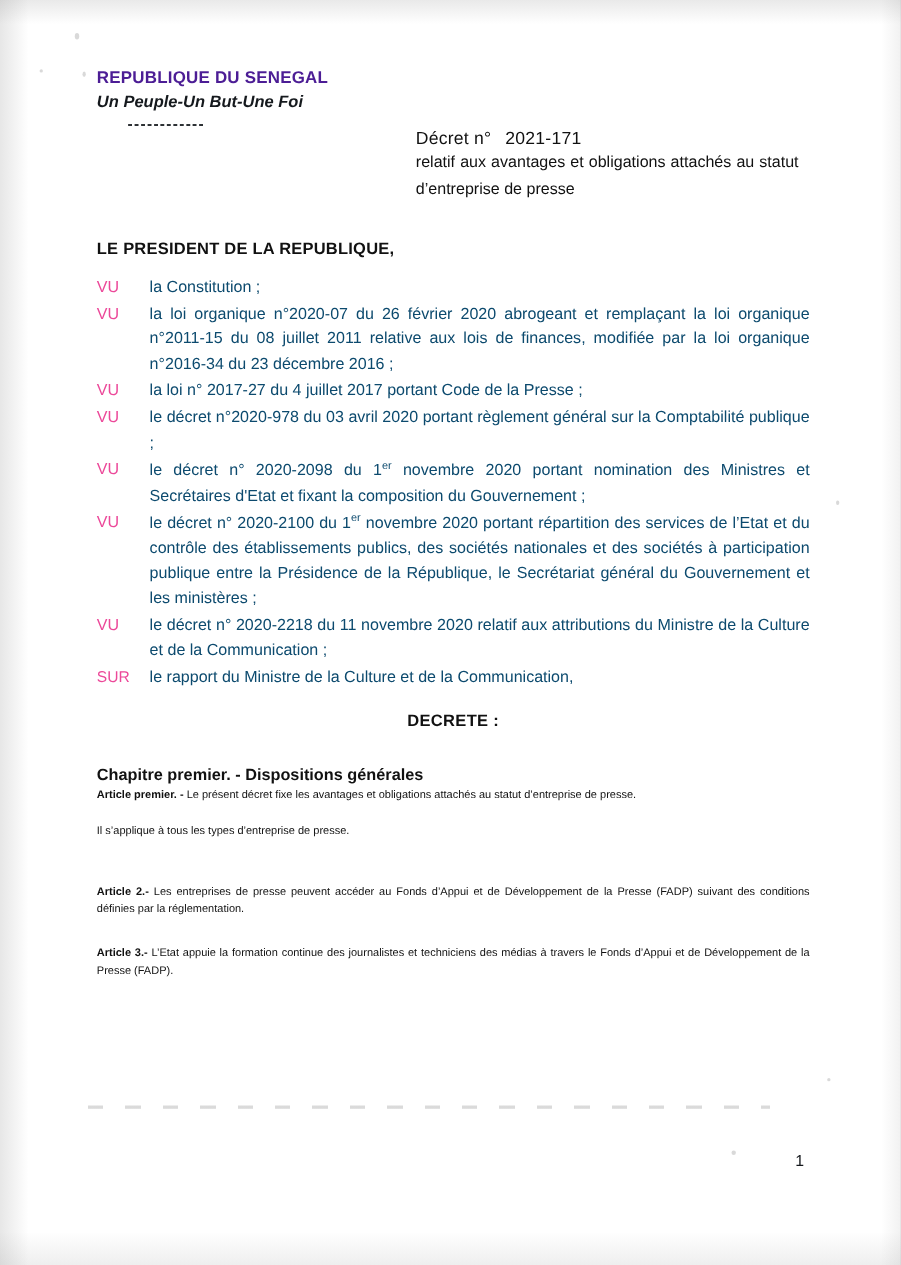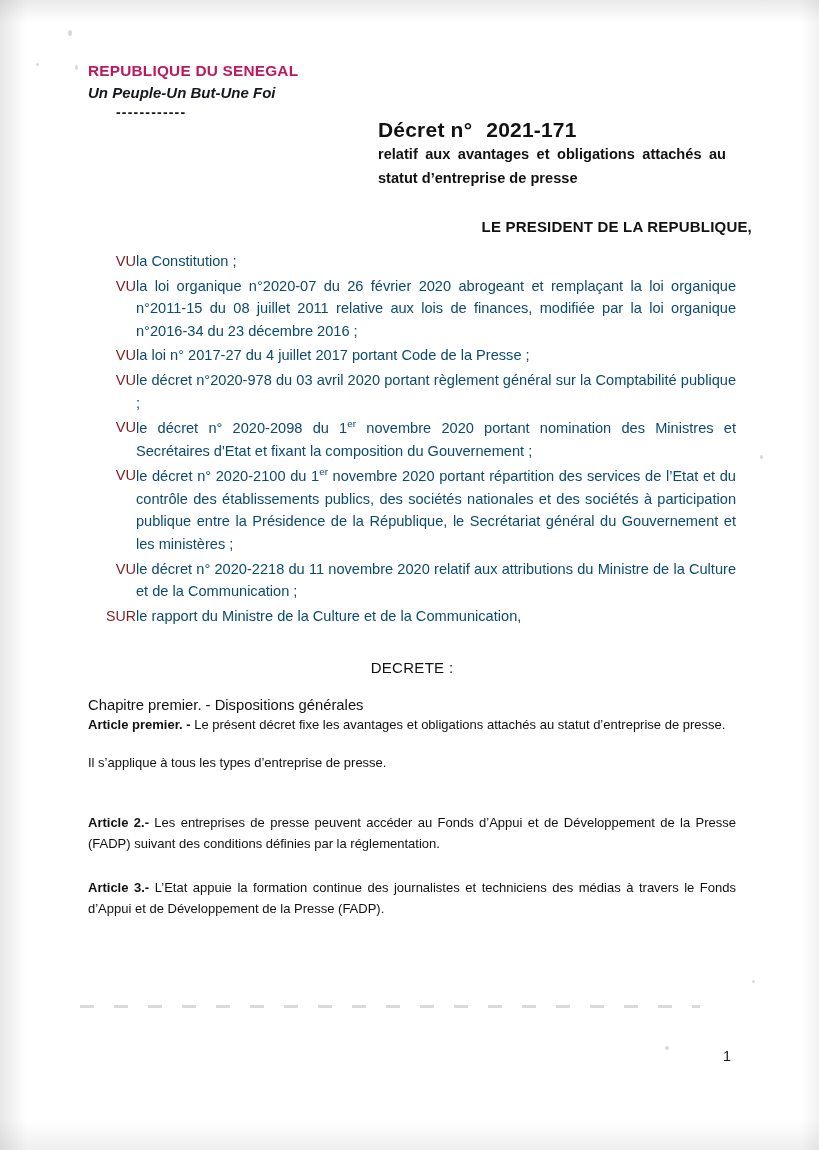--- a/index.html
+++ b/index.html
@@ -47,21 +47,21 @@
     font-size: 14.6px;
     line-height: 1.55;
     color: #0c4a6e;
   }
 
   .header-block { position: absolute; left: 0; top: 62px; width: 330px; }
   .rep-title {
     font-size: 15.4px;
     font-weight: bold;
     letter-spacing: .2px;
-    color: #be185d;
+    color: #4c1d95;
   }
   .devise {
     font-size: 15px;
     font-style: italic;
     font-weight: bold;
     margin-top: 4px;
     color: #15191d;
   }
   .dashes {
     font-size: 14px;
@@ -72,39 +72,39 @@
     color: #15191d;
   }
 
   .decret-block {
     position: absolute;
     left: 290px;
     top: 118px;
     width: 348px;
   }
   .decret-line1 {
-    font-size: 21px;
-    font-weight: bold;
+    font-size: 16px;
+    font-weight: normal;
     letter-spacing: .2px;
   }
   .decret-num { margin-left: 8px; }
   .decret-body {
     font-size: 14.6px;
-    font-weight: bold;
+    font-weight: normal;
     text-align: justify;
     line-height: 1.62;
     margin-top: 1px;
   }
 
   .president {
     position: absolute;
-    left: 16px;
+    left: 0;
     top: 218px;
     width: 648px;
-    text-align: right;
+    text-align: left;
     font-size: 15px;
     font-weight: bold;
     letter-spacing: .2px;
   }
 
   .vu-list {
     position: absolute;
     left: 0;
     top: 250px;
     width: 648px;
@@ -112,50 +112,48 @@
   .vu-row {
     display: flex;
     align-items: flex-start;
     margin-bottom: 2px;
   }
   .vu-label {
     width: 48px;
     flex: 0 0 48px;
     font-size: 14.6px;
     line-height: 1.55;
-    color: #7f1d1d;
-    text-align: right;
+    color: #ec4899;
   }
   .vu-text {
     flex: 1 1 auto;
     text-align: justify;
     text-justify: inter-word;
   }
   .vu-row.last .vu-label { font-size: 14.2px; }
 
   .decrete {
     position: absolute;
     left: 0;
     top: 647px;
     width: 648px;
     text-align: center;
     font-size: 15px;
-    font-weight: normal;
+    font-weight: bold;
     letter-spacing: .3px;
-    margin-top: 12px;
   }
 
   .body-block { position: absolute; left: 0; top: 697px; width: 648px; }
   .chap-head {
     font-size: 14.8px;
-    font-weight: normal;
+    font-weight: bold;
     margin-bottom: 2px;
   }
   .para {
-    font-size: 13px;
+    font-size: 10px;
     line-height: 1.58;
     text-align: justify;
     margin: 0 0 13px 0;
   }
   .para.no-gap { margin-bottom: 6px; }
   .art-label { font-weight: bold; }
   .gap-lg { height: 16px; }
   .gap-md { height: 11px; }
 
   .page-number {

